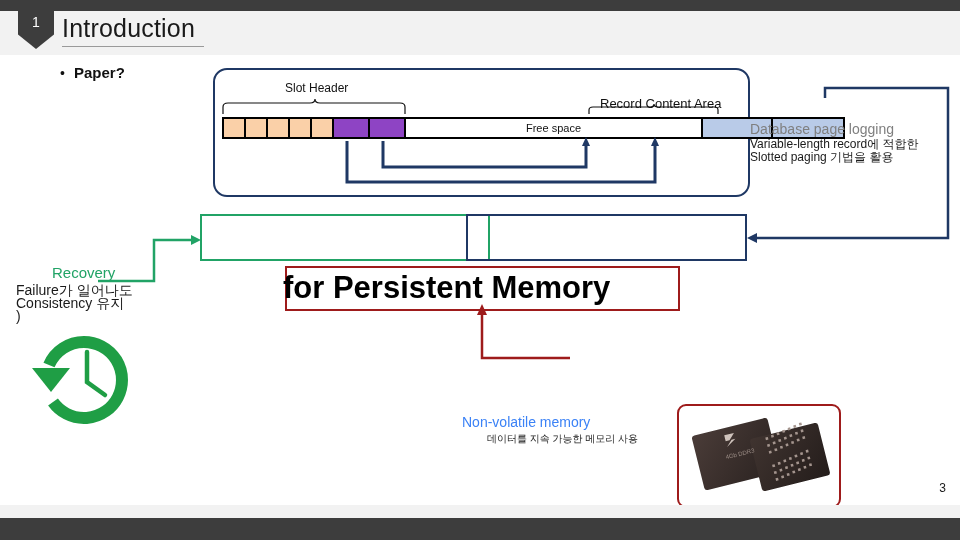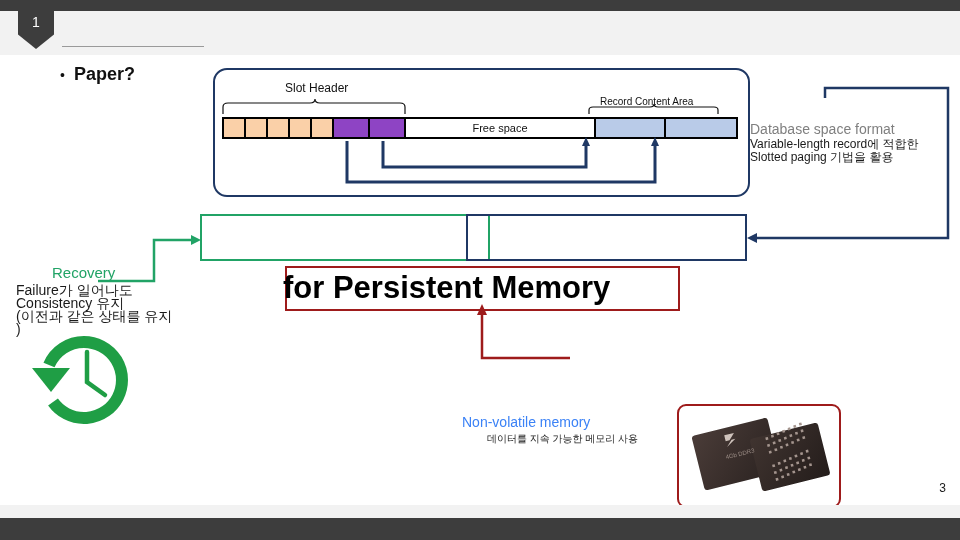--- a/index.html
+++ b/index.html
@@ -32,35 +32,35 @@
   .hdr-rule{position:absolute;left:62px;top:46px;width:142px;height:1px;background:#9a9a9a;}
 
   
   .footband{position:absolute;left:0;top:505px;width:960px;height:13px;background:#f2f2f2;}
   .footbar{position:absolute;left:0;top:518px;width:960px;height:22px;background:#3d3d3d;}
   .pageno{position:absolute;right:14px;top:481px;font-size:12px;color:#1a1a1a;}
 
   
   .bullet{position:absolute;left:60px;top:64px;font-size:14px;color:#111;}
   .bullet .dot{display:inline-block;width:14px;}
-  .bullet .txt{font-weight:bold;font-size:18px;}
+  .bullet .txt{font-weight:bold;font-size:15px;}
 
   
   .pfcard{
     position:absolute;left:213px;top:68px;width:533px;height:125px;
     border:2px solid #1f3864;border-radius:14px;background:#fff;
   }
   .slot-label{position:absolute;left:285px;top:81px;font-size:12px;color:#111;}
-  .rca-label{position:absolute;left:600px;top:96px;font-size:10px;color:#111;}
+  .rca-label{position:absolute;left:600px;top:96px;font-size:13px;color:#111;}
 
   
   svg.ovl{position:absolute;left:0;top:0;width:960px;height:540px;pointer-events:none;}
 
   
-  .strip{position:absolute;left:222px;top:117px;height:22px;border:2px solid #000;background:#fff;width:516px;box-sizing:border-box;display:flex;}
+  .strip{position:absolute;left:222px;top:117px;height:22px;border:2px solid #000;background:#fff;width:623px;box-sizing:border-box;display:flex;}
   .cell{height:100%;border-right:2px solid #000;box-sizing:border-box;}
   .cell.peach{background:#fad0a8;width:22px;}
   .cell.purple{background:#8e44c4;width:36px;}
   .cell.free{background:#fff;flex:1;display:flex;align-items:center;justify-content:center;font-size:11px;color:#111;}
   .cell.blue{background:#b9cbe8;width:70px;}
   .cell.last{border-right:none;}
 
   
   .dbcap{position:absolute;left:750px;top:120px;width:205px;}
   .dbcap .h{font-size:14px;color:#7f7f7f;line-height:18px;}
@@ -98,20 +98,21 @@
 </head>
 <body>
 
 <div class="slide">
 
   <div class="topbar"></div>
   <div class="headband"></div>
   <div class="hdr-badge">
     <span>1</span>
   </div>
+  <div class="hdr-title">Introduction</div>
   <div class="hdr-rule"></div>
 
   <div class="bullet">
     <span class="dot">•</span><span class="txt">Paper?</span>
   </div>
 
   <div class="pfcard"></div>
   <div class="slot-label">Slot Header</div>
   <div class="rca-label">Record Content Area</div>
 
@@ -122,35 +123,34 @@
     <div class="cell peach"></div>
     <div class="cell peach"></div>
     <div class="cell purple"></div>
     <div class="cell purple"></div>
     <div class="cell free">Free space</div>
     <div class="cell blue"></div>
     <div class="cell blue last"></div>
   </div>
 
   <div class="dbcap">
-    <div class="h">Database space format</div>
+    <div class="h">Database page logging</div>
     <div class="s">Variable-length record에 적합한</div>
     <div class="s">Slotted paging 기법을 활용</div>
   </div>
 
   <div class="tbox tbox-green"></div>
   <div class="tbox tbox-navy"></div>
   <div class="tbox tbox-red"></div>
   <div class="ttl ttl2">for Persistent Memory</div>
 
   <div class="recv-h">Recovery</div>
   <div class="recv-b">
     <div>Failure가 일어나도</div>
     <div>Consistency 유지</div>
-    <div>(이전과 같은 상태를 유지</div>
     <div>)</div>
   </div>
 
   <div class="nvm-h">Non-volatile memory</div>
   <div class="nvm-b">
     <div>데이터를 지속 가능한 메모리 사용</div>
   </div>
 
   <div class="chipbox">
     <div class="chip chipA"></div>

